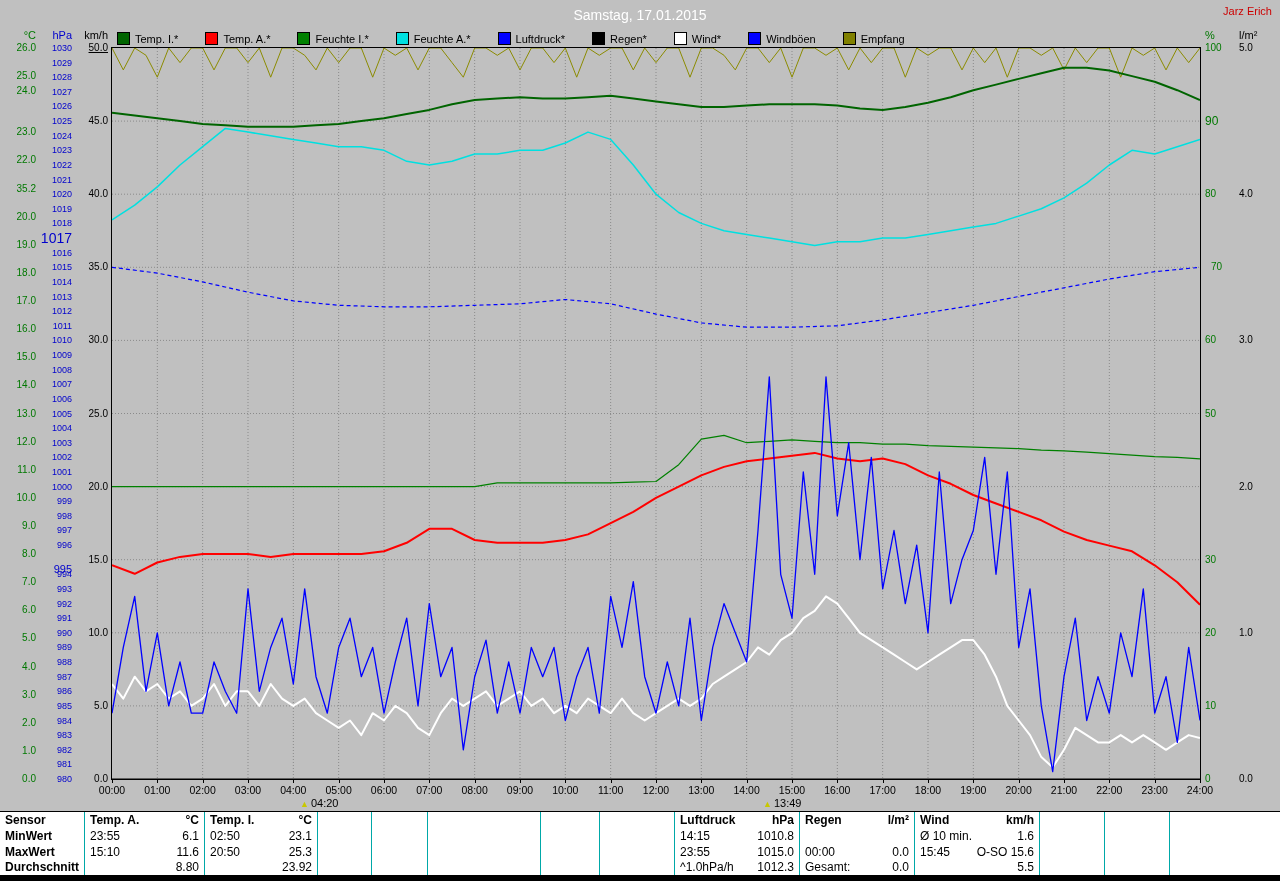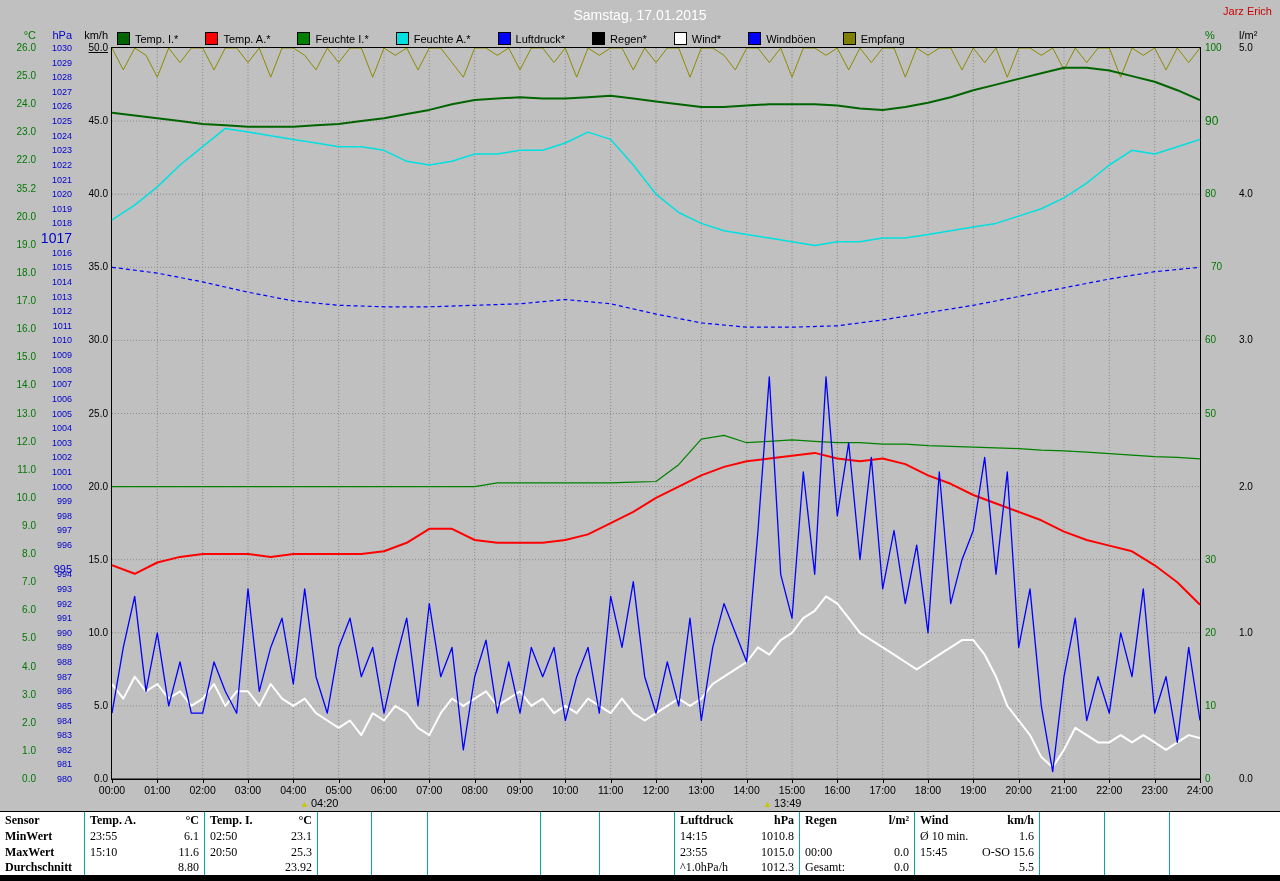--- a/index.html
+++ b/index.html
@@ -19,21 +19,21 @@
   .axlabel{position:absolute;transform:translateY(-50%);line-height:1;white-space:nowrap;}
   #plot{position:absolute;left:111px;top:47px;width:1088px;height:731px;border:1px solid #000;background:#c0c0c0;}
   #plot svg{display:block;}
   .xlab{position:absolute;top:784px;transform:translateX(-50%);font-size:10.5px;color:#000;white-space:nowrap;}
   .xtick{position:absolute;top:779px;width:1px;height:4px;background:#000;}
   .marker{position:absolute;top:797px;font-size:11px;color:#000;white-space:nowrap;}
   .marker .tri{color:#c8c800;font-size:9px;margin-right:2px;}
   #stats-table{position:absolute;top:811px;left:0;width:1280px;height:64px;background:#ffffff;border-top:1px solid #000;display:flex;font-size:12px;color:#000;box-sizing:border-box;}
   .tcol{height:100%;box-sizing:border-box;border-right:1px solid #00a8a8;display:flex;flex-direction:column;}
   .tcol.last{border-right:none;}
-  .tcell{height:16px;line-height:16px;display:flex;justify-content:space-between;padding:0 5px;white-space:nowrap;overflow:hidden;font-family:Liberation Serif, serif;}
+  .tcell{height:16px;line-height:16px;display:flex;justify-content:space-between;padding:0 5px;white-space:nowrap;overflow:hidden;}
   .tcell.hdr, .tcell.rl{font-weight:bold;}
   .bottom-bar{position:absolute;left:0;top:875px;width:1280px;height:6px;background:#000;}
 </style>
 </head>
 <body>
 
 <div class="title-bar">
   <div class="page-title">Samstag, 17.01.2015</div>
   <div class="user-name">Jarz Erich</div>
 </div>
@@ -74,21 +74,21 @@
     <div class="legend-item">
       <span class="legend-swatch" style="background: rgb(128, 128, 0);"></span>
       <span>Empfang</span>
     </div>
   </div>
 
 <div id="axes">
     <div class="unit-header" style="left: 2px; width: 34px; text-align: right; color: rgb(0, 120, 0);">°C</div>
     <div class="axlabel" style="left: 2px; width: 34px; top: 48px; text-align: right; color: rgb(0, 120, 0); font-size: 10px;">26.0</div>
     <div class="axlabel" style="left: 2px; width: 34px; top: 76.1154px; text-align: right; color: rgb(0, 120, 0); font-size: 10px;">25.0</div>
-    <div class="axlabel" style="left: 2px; width: 34px; top: 104px; text-align: right; color: rgb(0, 120, 0); font-size: 10px;">24.0</div>
+    <div class="axlabel" style="left: 2px; width: 34px; top: 91px; text-align: right; color: rgb(0, 120, 0); font-size: 10px;">24.0</div>
     <div class="axlabel" style="left: 2px; width: 34px; top: 132.346px; text-align: right; color: rgb(0, 120, 0); font-size: 10px;">23.0</div>
     <div class="axlabel" style="left: 2px; width: 34px; top: 160.462px; text-align: right; color: rgb(0, 120, 0); font-size: 10px;">22.0</div>
     <div class="axlabel" style="left: 2px; width: 34px; top: 188.577px; text-align: right; color: rgb(0, 120, 0); font-size: 10px;">35.2</div>
     <div class="axlabel" style="left: 2px; width: 34px; top: 216.692px; text-align: right; color: rgb(0, 120, 0); font-size: 10px;">20.0</div>
     <div class="axlabel" style="left: 2px; width: 34px; top: 244.808px; text-align: right; color: rgb(0, 120, 0); font-size: 10px;">19.0</div>
     <div class="axlabel" style="left: 2px; width: 34px; top: 272.923px; text-align: right; color: rgb(0, 120, 0); font-size: 10px;">18.0</div>
     <div class="axlabel" style="left: 2px; width: 34px; top: 301.038px; text-align: right; color: rgb(0, 120, 0); font-size: 10px;">17.0</div>
     <div class="axlabel" style="left: 2px; width: 34px; top: 329.154px; text-align: right; color: rgb(0, 120, 0); font-size: 10px;">16.0</div>
     <div class="axlabel" style="left: 2px; width: 34px; top: 357.269px; text-align: right; color: rgb(0, 120, 0); font-size: 10px;">15.0</div>
     <div class="axlabel" style="left: 2px; width: 34px; top: 385.385px; text-align: right; color: rgb(0, 120, 0); font-size: 10px;">14.0</div>

